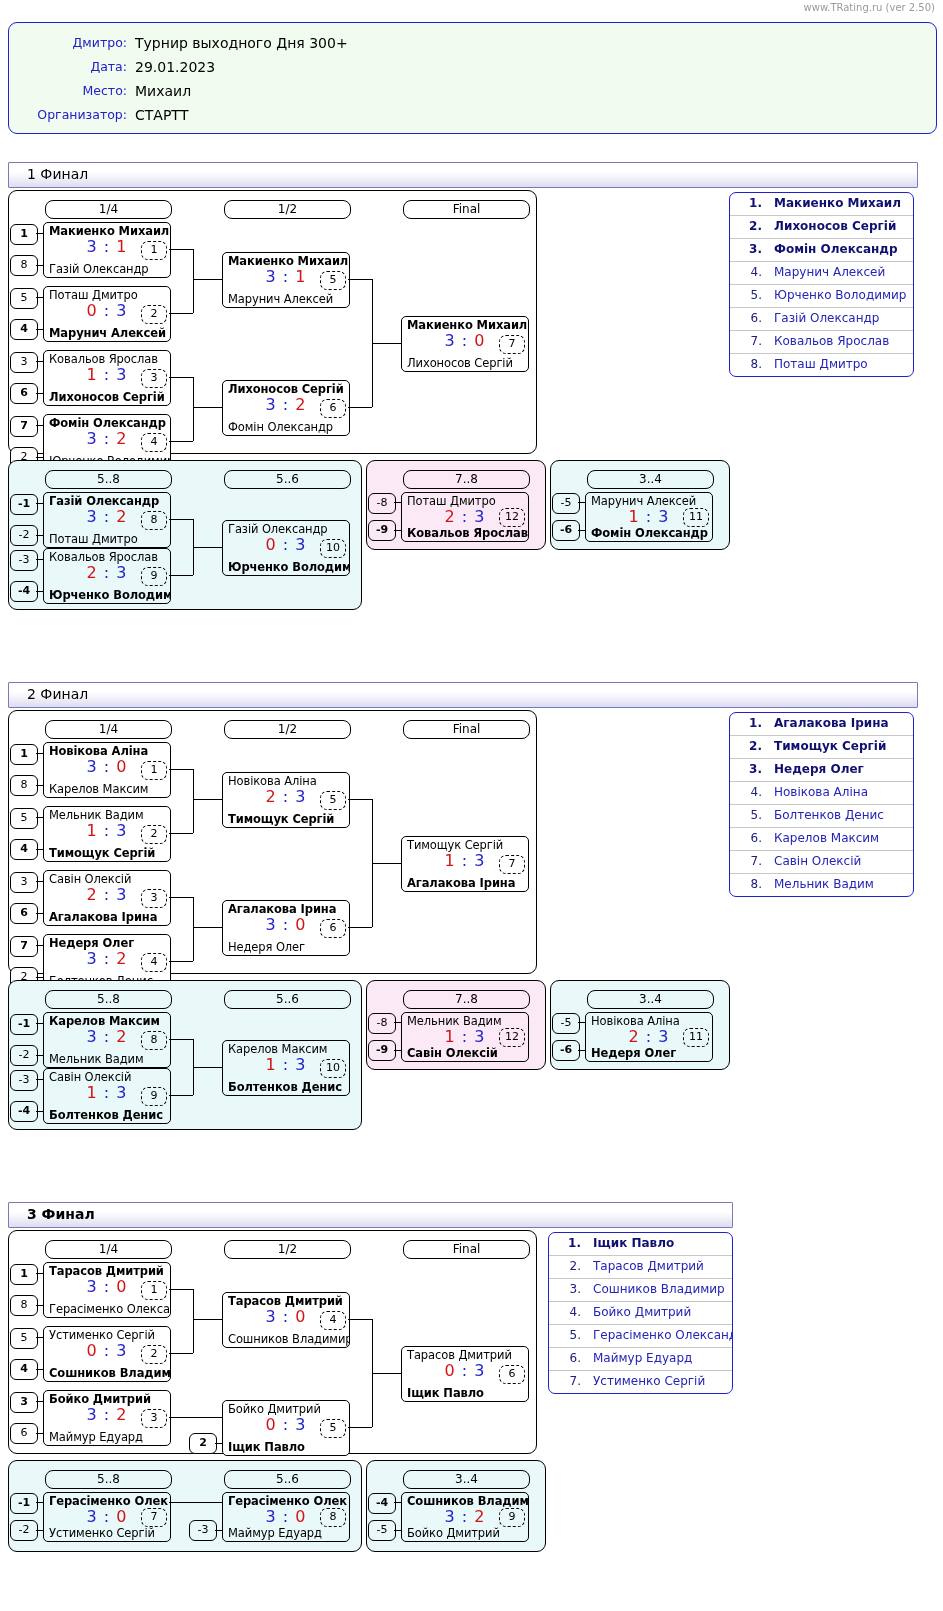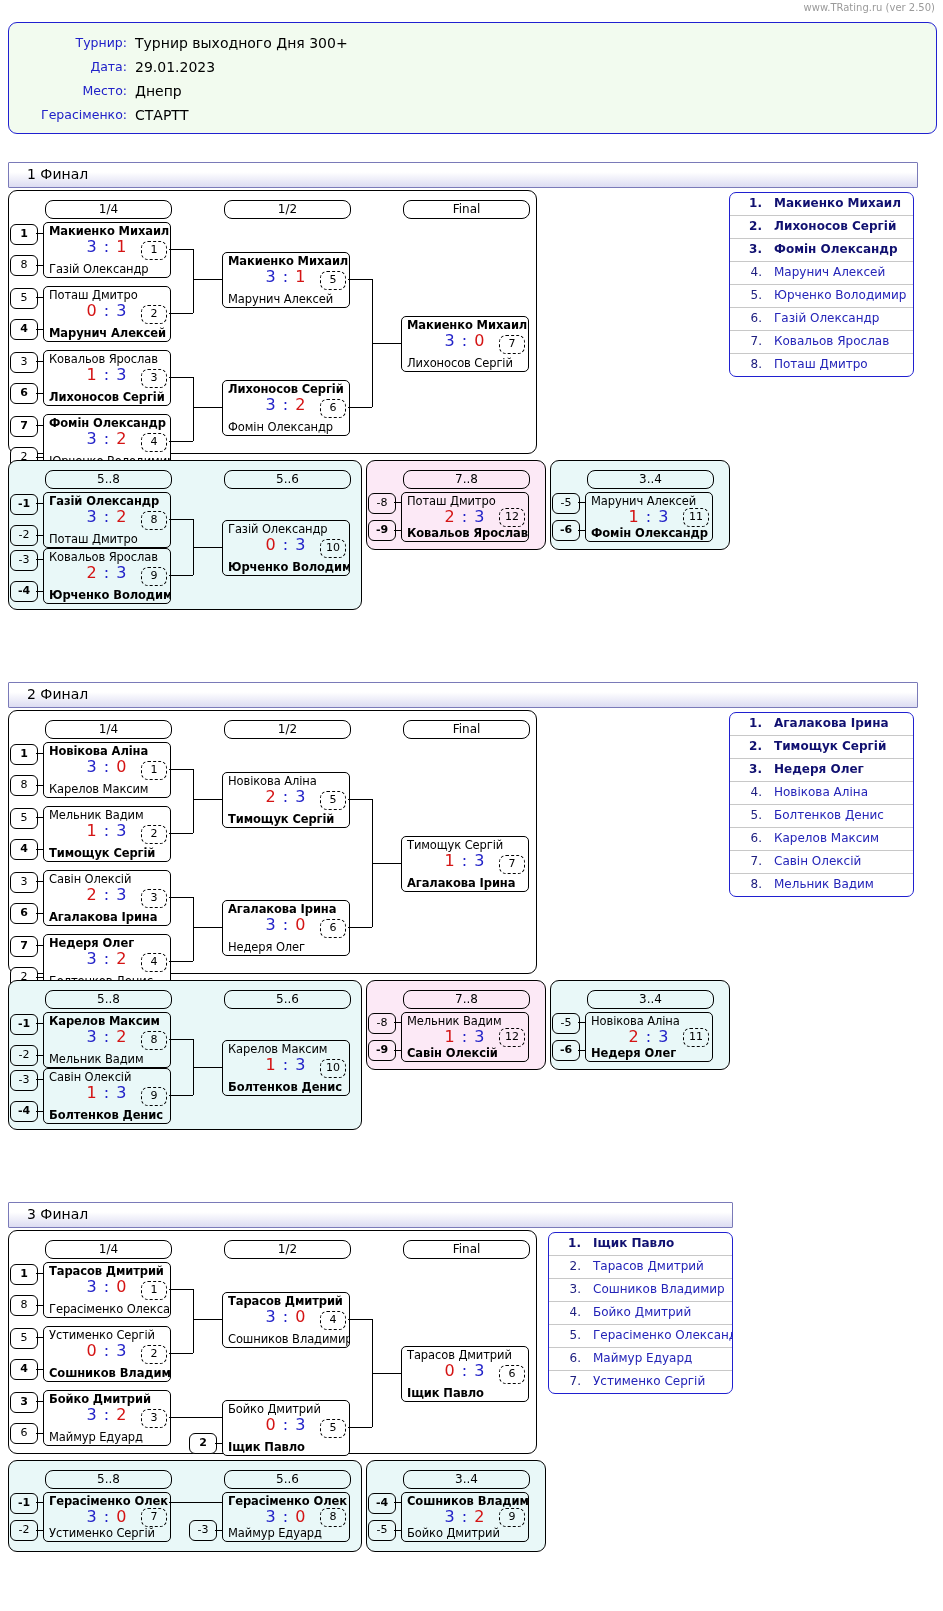--- a/index.html
+++ b/index.html
@@ -73,33 +73,33 @@
   .rank-nm{position:absolute;left:44px;top:3px;font-size:12px;color:#2424b8;white-space:nowrap;}
   .rank-row.medal .rank-pos,.rank-row.medal .rank-nm{font-weight:bold;color:#101070;}
 </style>
 </head>
 <body>
 
 <div class="watermark">www.TRating.ru (ver 2.50)</div>
 
 <div class="info-panel">
   <div class="info-row" style="top:8px;">
-    <span class="info-label">Турнир:</span>
+    <span class="info-label">Дмитро:</span>
     <span class="info-value">Турнир выходного Дня 300+</span>
   </div>
   <div class="info-row" style="top:32px;">
     <span class="info-label">Дата:</span>
     <span class="info-value">29.01.2023</span>
   </div>
   <div class="info-row" style="top:56px;">
     <span class="info-label">Место:</span>
-    <span class="info-value">Днепр</span>
+    <span class="info-value">Михаил</span>
   </div>
   <div class="info-row" style="top:80px;">
-    <span class="info-label">Герасіменко:</span>
+    <span class="info-label">Организатор:</span>
     <span class="info-value">СТАРТТ</span>
   </div>
 </div>
 
 <div id="stage">
     <div class="sec-head" style="left:8px;top:162px;width:908px;">
       <span>1 Финал</span>
     </div>
     <div class="panel " style="left:8px;top:190px;width:527px;height:262px;"></div>
     <div class="round-pill " style="left:45px;top:200px;width:125px;">1/4</div>
@@ -427,21 +427,21 @@
       </div>
       <div class="rank-row" style="">
         <div class="rank-pos" style="">7.</div>
         <div class="rank-nm" style="">Савін Олексій</div>
       </div>
       <div class="rank-row" style="">
         <div class="rank-pos" style="">8.</div>
         <div class="rank-nm" style="">Мельник Вадим</div>
       </div>
     </div>
-    <div class="sec-head" style="left:8px;top:1202px;width:723px;">
+    <div class="sec-head" style="left:8px;top:1202px;width:723px;font-weight:bold;">
       <span>3 Финал</span>
     </div>
     <div class="panel " style="left:8px;top:1230px;width:527px;height:222px;"></div>
     <div class="round-pill " style="left:45px;top:1240px;width:125px;">1/4</div>
     <div class="round-pill " style="left:224px;top:1240px;width:125px;">1/2</div>
     <div class="round-pill " style="left:403px;top:1240px;width:125px;">Final</div>
     <div class="match " style="left:43px;top:1262px;width:126px;height:54px;">
       <div class="pname ptop w" style="">Тарасов Дмитрий</div>
       <div class="pname pbot" style="">Герасіменко Олексан</div>
       <div class="score" style=""><span class="s-win">3</span><span class="s-sep"> : </span><span class="s-los">0</span></div>

